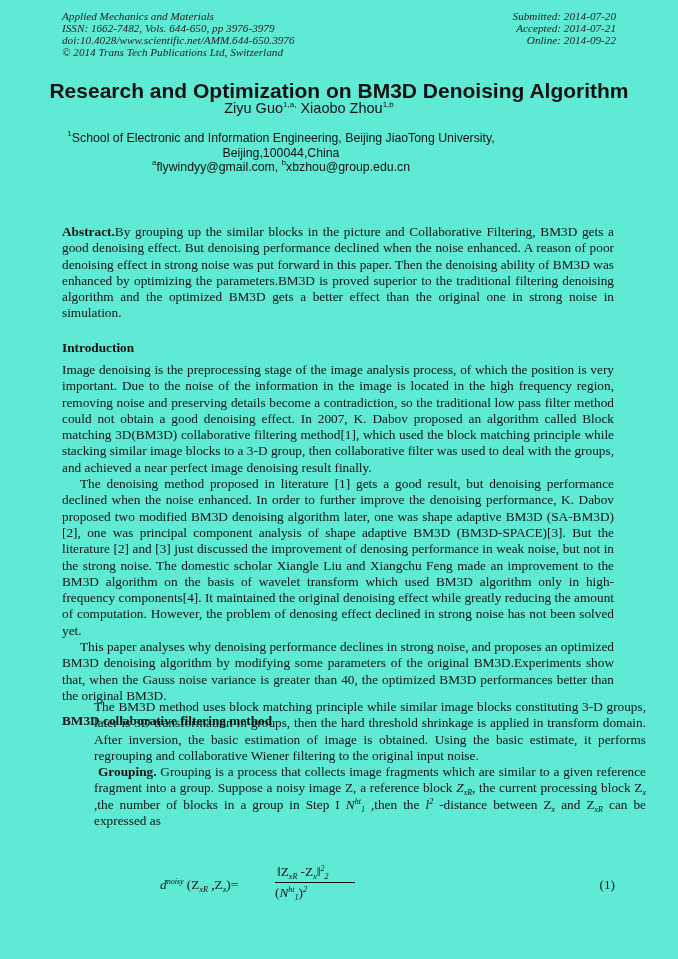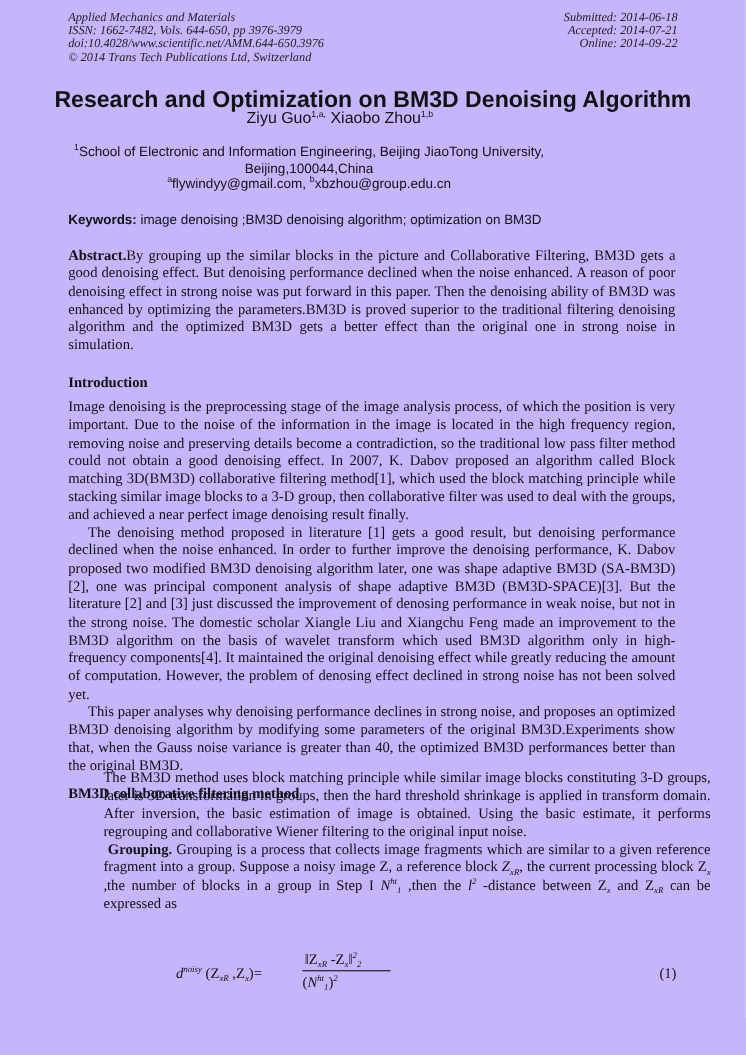--- a/index.html
+++ b/index.html
@@ -1,17 +1,17 @@
 <!DOCTYPE html>
 <html><head>
 <meta charset="utf-8">
 <style>
   html, body { margin: 0; padding: 0; background: #ffffff; }
   body { width: 678px; height: 959px; position: relative; overflow: hidden; color: #111; }
-  .page { position: absolute; left: 0; top: 0; width: 678px; height: 959px; background: #c4b5fd; }
+  .page { position: absolute; left: 0; top: 0; width: 678px; height: 959px; background: #5eead4; }
 
   .hdr { position: absolute; top: 10px; font-family: "Liberation Serif", serif; font-style: italic; font-size: 11.2px; line-height: 12px; color: #222; }
   .hdr-left { left: 62px; }
   .hdr-right { right: 62px; text-align: right; }
   .hdr div { white-space: nowrap; }
 
   .title { position: absolute; top: 79px; left: 0; width: 678px; text-align: center;
            font-family: "Liberation Sans", sans-serif; font-weight: bold; font-size: 21px; color: #111; }
   .authors { position: absolute; top: 100px; left: 0; width: 618px; text-align: center;
            font-family: "Liberation Sans", sans-serif; font-size: 14.5px; color: #111; }
@@ -51,41 +51,38 @@
 
 <div class="page">
 
   <div class="hdr hdr-left">
     <div>Applied Mechanics and Materials</div>
     <div>ISSN: 1662-7482, Vols. 644-650, pp 3976-3979</div>
     <div>doi:10.4028/www.scientific.net/AMM.644-650.3976</div>
     <div>© 2014 Trans Tech Publications Ltd, Switzerland</div>
   </div>
   <div class="hdr hdr-right">
-    <div>Submitted: 2014-06-18</div>
+    <div>Submitted: 2014-07-20</div>
     <div>Accepted: 2014-07-21</div>
     <div>Online: 2014-09-22</div>
   </div>
 
   <div class="title">Research and Optimization on BM3D Denoising Algorithm</div>
 
   <div class="authors">
     <span>Ziyu Guo</span><sup>1,a,</sup>
     <span>Xiaobo Zhou</span><sup>1,b</sup>
   </div>
 
   <div class="affil">
     <div><sup>1</sup><span>School of Electronic and Information Engineering, Beijing JiaoTong University,</span></div>
     <div>Beijing,100044,China</div>
     <div><sup>a</sup><span>flywindyy@gmail.com,</span> <sup>b</sup><span>xbzhou@group.edu.cn</span></div>
   </div>
 
-  <div class="keywords">
-    <b>Keywords:</b> <span>image denoising ;BM3D denoising algorithm; optimization on BM3D</span>
-  </div>
 
   <div class="body-text" style="top:224px;">
     <p><span class="bold">Abstract.</span><span>By grouping up the similar blocks in the picture and Collaborative Filtering, BM3D gets a good denoising effect. But denoising performance declined when the noise enhanced. A reason of poor denoising effect in strong noise was put forward in this paper. Then the denoising ability of BM3D was enhanced by optimizing the parameters.BM3D is proved superior to the traditional filtering denoising algorithm and the optimized BM3D gets a better effect than the original one in strong noise in simulation.</span></p>
   </div>
 
   <div class="sec-head" style="top:340px;text-align:center;">Introduction</div>
   <div class="body-text" style="top:362px;">
     <p>Image denoising is the preprocessing stage of the image analysis process, of which the position is very important. Due to the noise of the information in the image is located in the high frequency region, removing noise and preserving details become a contradiction, so the traditional low pass filter method could not obtain a good denoising effect. In 2007, K. Dabov proposed an algorithm called Block matching 3D(BM3D) collaborative filtering method[1], which used the block matching principle while stacking similar image blocks to a 3-D group, then collaborative filter was used to deal with the groups, and achieved a near perfect image denoising result finally.</p>
     <p class="indent">The denoising method proposed in literature [1] gets a good result, but denoising performance declined when the noise enhanced. In order to further improve the denoising performance, K. Dabov proposed two modified BM3D denoising algorithm later, one was shape adaptive BM3D (SA-BM3D)[2], one was principal component analysis of shape adaptive BM3D (BM3D-SPACE)[3]. But the literature [2] and [3] just discussed the improvement of denosing performance in weak noise, but not in the strong noise. The domestic scholar Xiangle Liu and Xiangchu Feng made an improvement to the BM3D algorithm on the basis of wavelet transform which used BM3D algorithm only in high-frequency components[4]. It maintained the original denoising effect while greatly reducing the amount of computation. However, the problem of denosing effect declined in strong noise has not been solved yet.</p>
     <p class="indent">This paper analyses why denoising performance declines in strong noise, and proposes an optimized BM3D denoising algorithm by modifying some parameters of the original BM3D.Experiments show that, when the Gauss noise variance is greater than 40, the optimized BM3D performances better than the original BM3D.</p>

